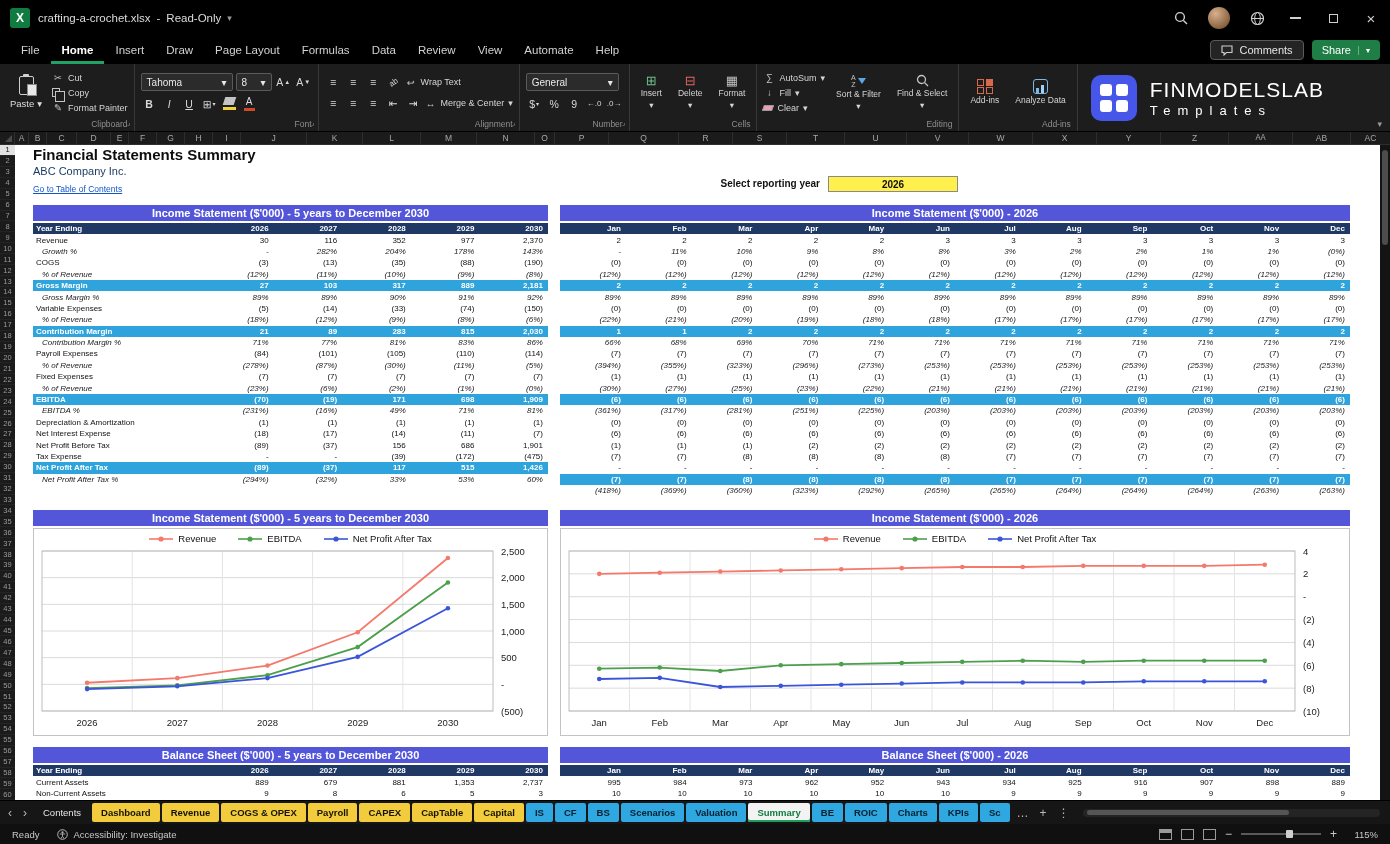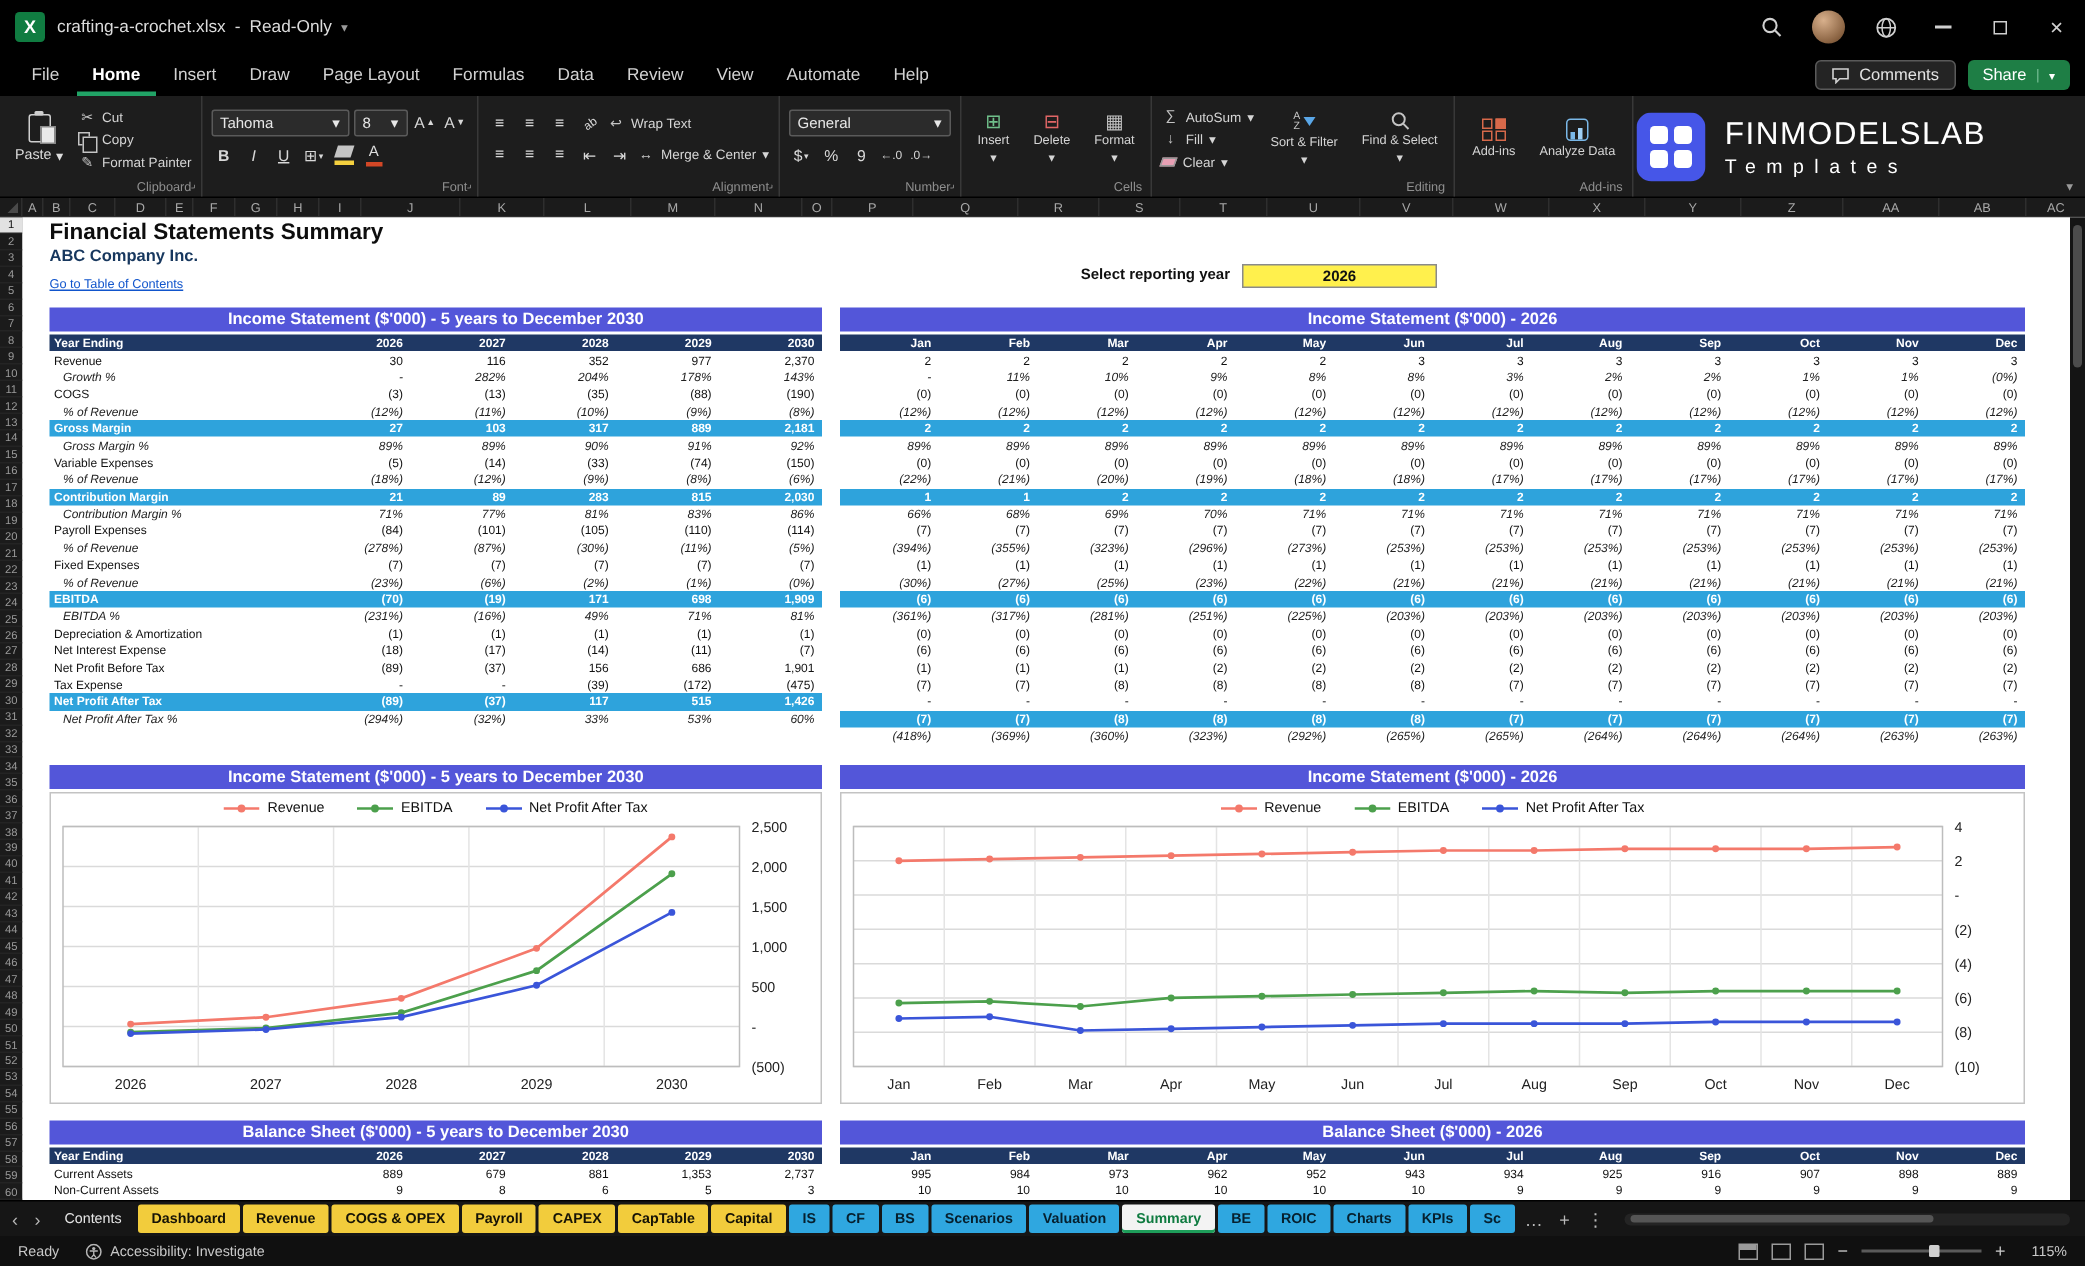--- a/index.html
+++ b/index.html
@@ -81,21 +81,21 @@
 
 .grid-body{flex:1;display:flex;min-height:0;background:#fff}
 .row-gutter{width:15px;flex:0 0 15px;background:#1b1b1b;display:flex;flex-direction:column}
 .rownum{flex:1;font-size:7.5px;color:#9a9a9a;display:flex;align-items:center;justify-content:center;border-bottom:1px solid #242424;cursor:pointer}
 .rownum.cur{background:#e2e2e2;color:#111}
 .sheet-area{flex:1;position:relative;background:#fff;overflow:hidden;color:#111}
 .vscroll{width:10px;flex:0 0 10px;background:#141414;position:relative;cursor:pointer}
 .vthumb{position:absolute;top:5px;left:2px;width:6px;height:95px;background:#4c4c4c;border-radius:3px}
 
 .sheet-title{position:absolute;left:18px;top:1px;font-size:15px;font-weight:bold;color:#0d0d0d;white-space:nowrap}
-.sheet-company{position:absolute;left:18px;top:20px;font-size:11px;font-weight:bold;color:#17375E;white-space:nowrap}
+.sheet-company{position:absolute;left:18px;top:20px;font-size:11px;font-weight:normal;color:#17375E;white-space:nowrap}
 .toc-link{position:absolute;left:18px;top:39px;font-size:8.5px;color:#1155CC;text-decoration:underline;cursor:pointer;white-space:nowrap}
 .sel-label{position:absolute;left:545px;top:33px;width:260px;text-align:right;font-size:10px;font-weight:bold;color:#111}
 .year-cell{position:absolute;left:813px;top:31px;width:130px;height:16px;background:#FFF04D;border:1px solid #8a8a8a;font-size:10px;font-weight:bold;color:#111;display:flex;align-items:center;justify-content:center;cursor:pointer}
 
 .section-header{position:absolute;height:16px;background:#5356D9;color:#fff;font-weight:bold;font-size:11px;display:flex;align-items:center;justify-content:center;white-space:nowrap}
 #is5-head{left:18px;top:60px;width:515px}
 #is26-head{left:545px;top:60px;width:790px}
 #chart5-head{left:18px;top:365px;width:515px}
 #chart26-head{left:545px;top:365px;width:790px}
 #bs5-head{left:18px;top:602px;width:515px}
@@ -310,21 +310,21 @@
         </div>
       </div>
       <div class="rlabel">Alignment</div>
       <span class="launcher">›</span>
     </div>
 
     <div class="rgroup">
       <div class="rc">
         <div class="fcol">
           <div class="frow">
-            <div class="combo" style="width:108px">
+            <div class="combo" style="width:93px">
                 <span>General</span>
                 <span>▾</span>
               </div>
           </div>
           <div class="frow">
             <span class="sbtn">$<small>▾</small></span>
             <span class="sbtn">%</span>
             <span class="sbtn">9</span>
             <span class="sbtn" style="font-size:8px">←.0</span>
             <span class="sbtn" style="font-size:8px">.0→</span>
@@ -456,21 +456,21 @@
         <div class="colhead" style="width: 70px;">Q</div>
         <div class="colhead" style="width: 54px;">R</div>
         <div class="colhead" style="width: 54px;">S</div>
         <div class="colhead" style="width: 58px;">T</div>
         <div class="colhead" style="width: 62px;">U</div>
         <div class="colhead" style="width: 62px;">V</div>
         <div class="colhead" style="width: 64px;">W</div>
         <div class="colhead" style="width: 64px;">X</div>
         <div class="colhead" style="width: 64px;">Y</div>
         <div class="colhead" style="width: 68px;">Z</div>
-        <div class="colhead" style="width: 64px;">AA</div>
+        <div class="colhead" style="width: 64px; font-family: Liberation Mono, monospace;">AA</div>
         <div class="colhead" style="width: 58px;">AB</div>
         <div class="colhead" style="width: 40px;">AC</div>
       </div>
   </div>
 
   <div class="grid-body">
     <div class="row-gutter">
         <div class="rownum cur">1</div>
         <div class="rownum">2</div>
         <div class="rownum">3</div>

